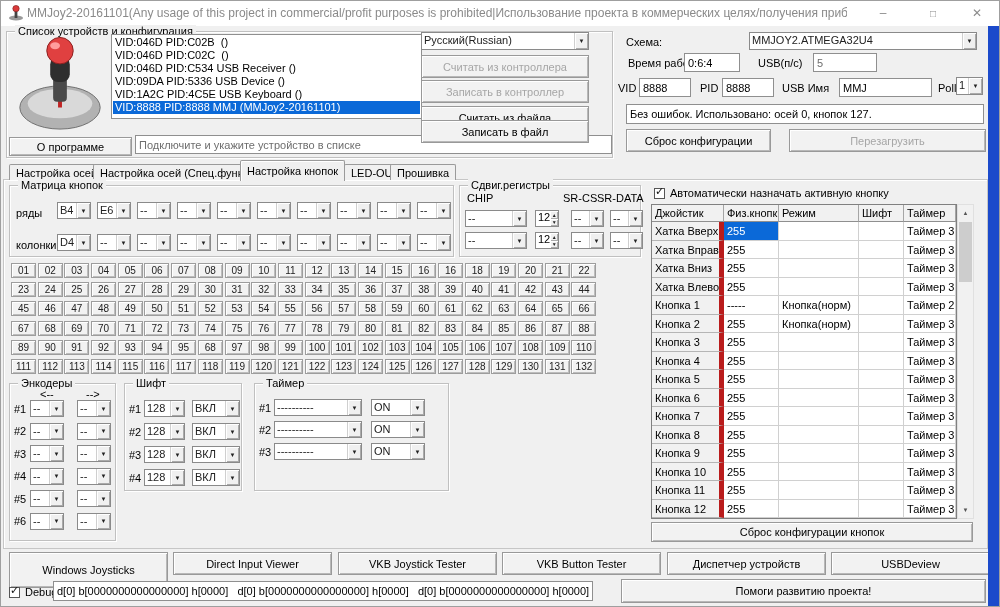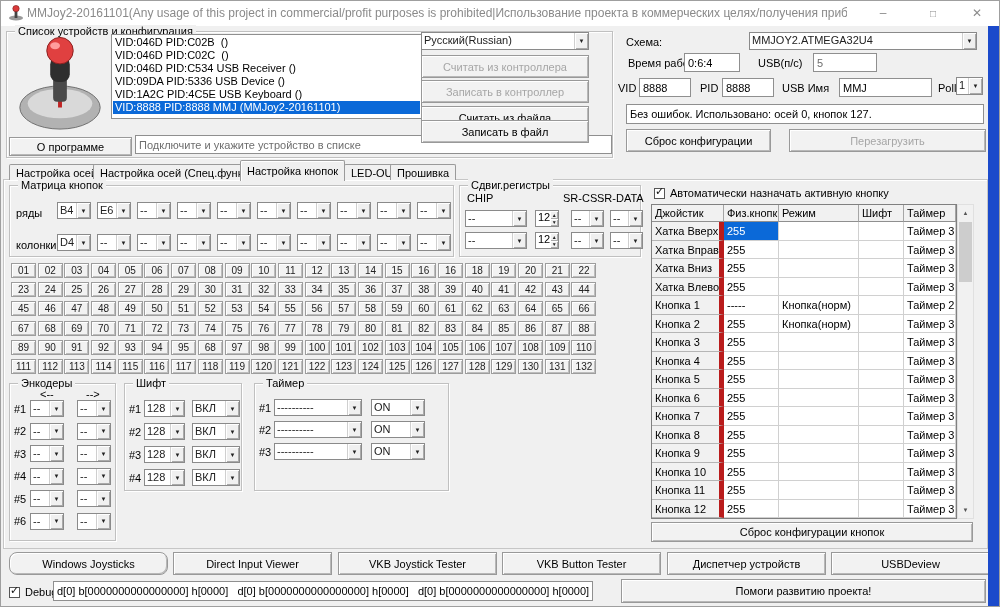--- a/index.html
+++ b/index.html
@@ -706,21 +706,21 @@
       </div>
   </div>
   <div class="sb">
     <div class="sb-arrow" style="top:0;">▲</div>
     <div class="sb-thumb"></div>
     <div class="sb-arrow" style="bottom:0;">▼</div>
   </div>
   <div class="btn" style="left:650px; top:521px; width:322px; height:20px;">Сброс конфигурации кнопок</div>
 
   <div id="bottom-bar">
-      <div class="btn" style="left: 8px; top: 551px; width: 159px; height: 23px; border-radius: 8px;">Windows Joysticks</div>
+      <div class="btn" style="left: 8px; top: 551px; width: 159px; height: 36px;">Windows Joysticks</div>
       <div class="btn" style="left: 172px; top: 551px; width: 159px; height: 23px;">Direct Input Viewer</div>
       <div class="btn" style="left: 337px; top: 551px; width: 159px; height: 23px;">VKB Joystick Tester</div>
       <div class="btn" style="left: 501px; top: 551px; width: 159px; height: 23px;">VKB Button Tester</div>
       <div class="btn" style="left: 666px; top: 551px; width: 159px; height: 23px;">Диспетчер устройств</div>
       <div class="btn" style="left: 830px; top: 551px; width: 159px; height: 23px;">USBDeview</div>
     </div>
   <div class="cb" style="left:8px; top:586px;">
       <span class="mark">✓</span>
     </div>
   <div class="label" style="left:24px; top:585px;">Debug</div>

